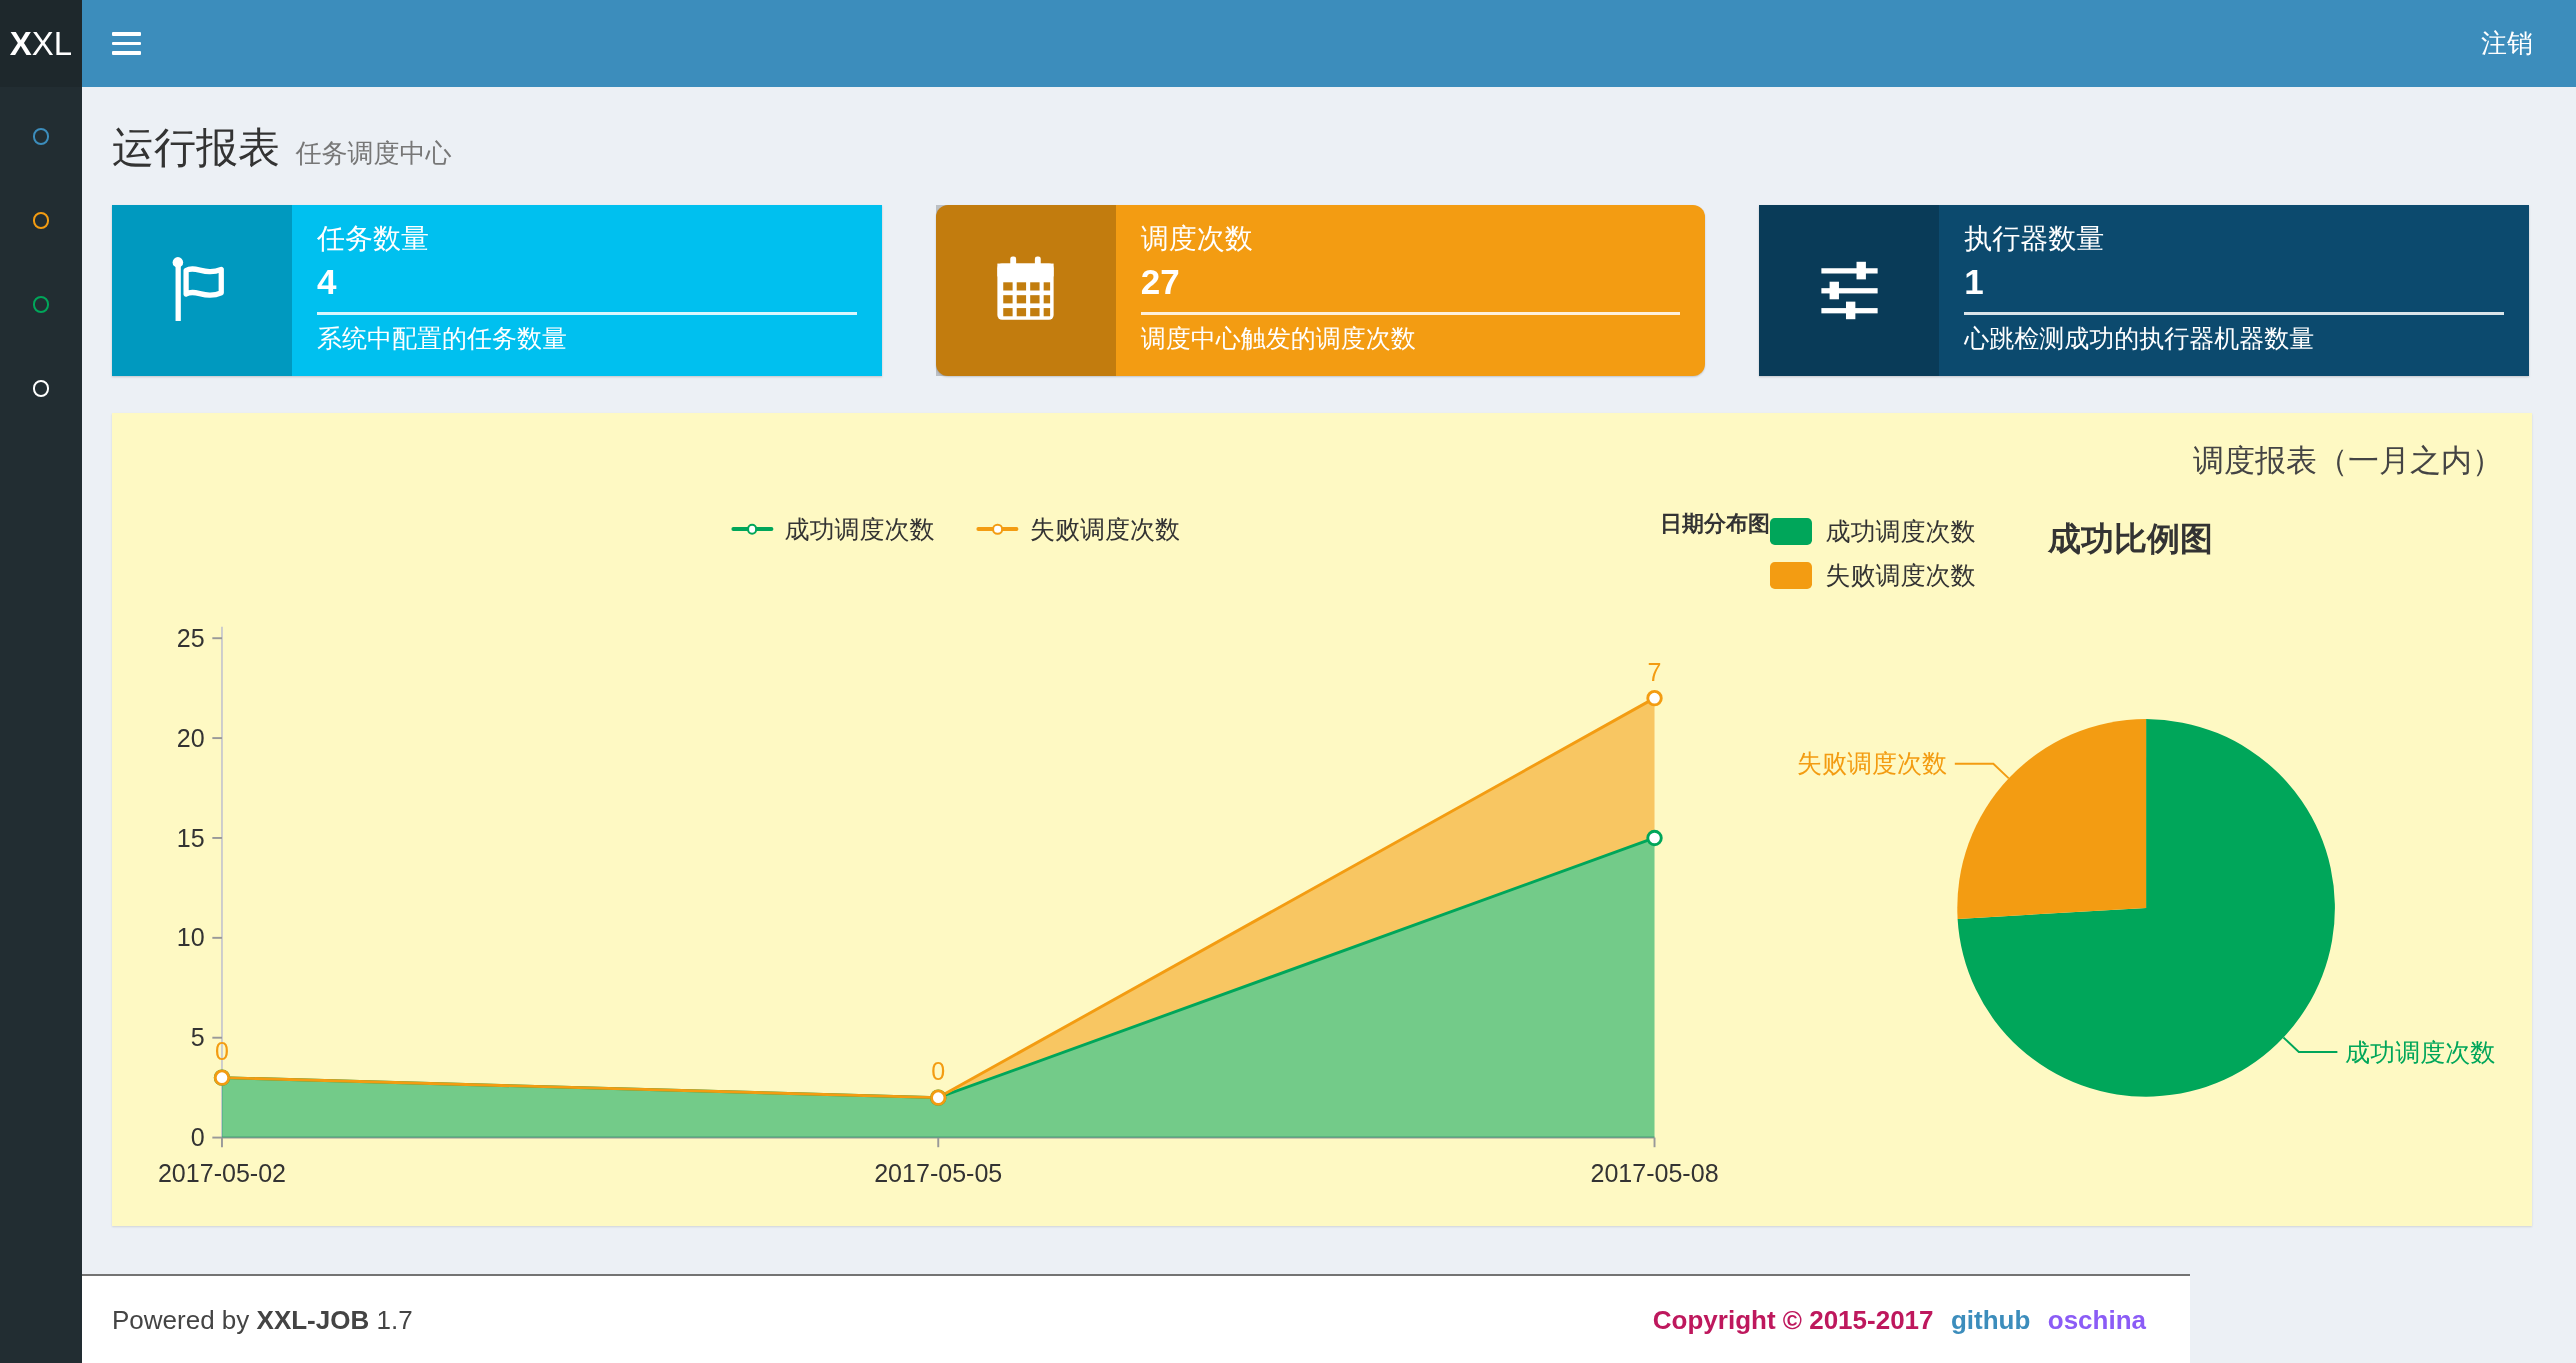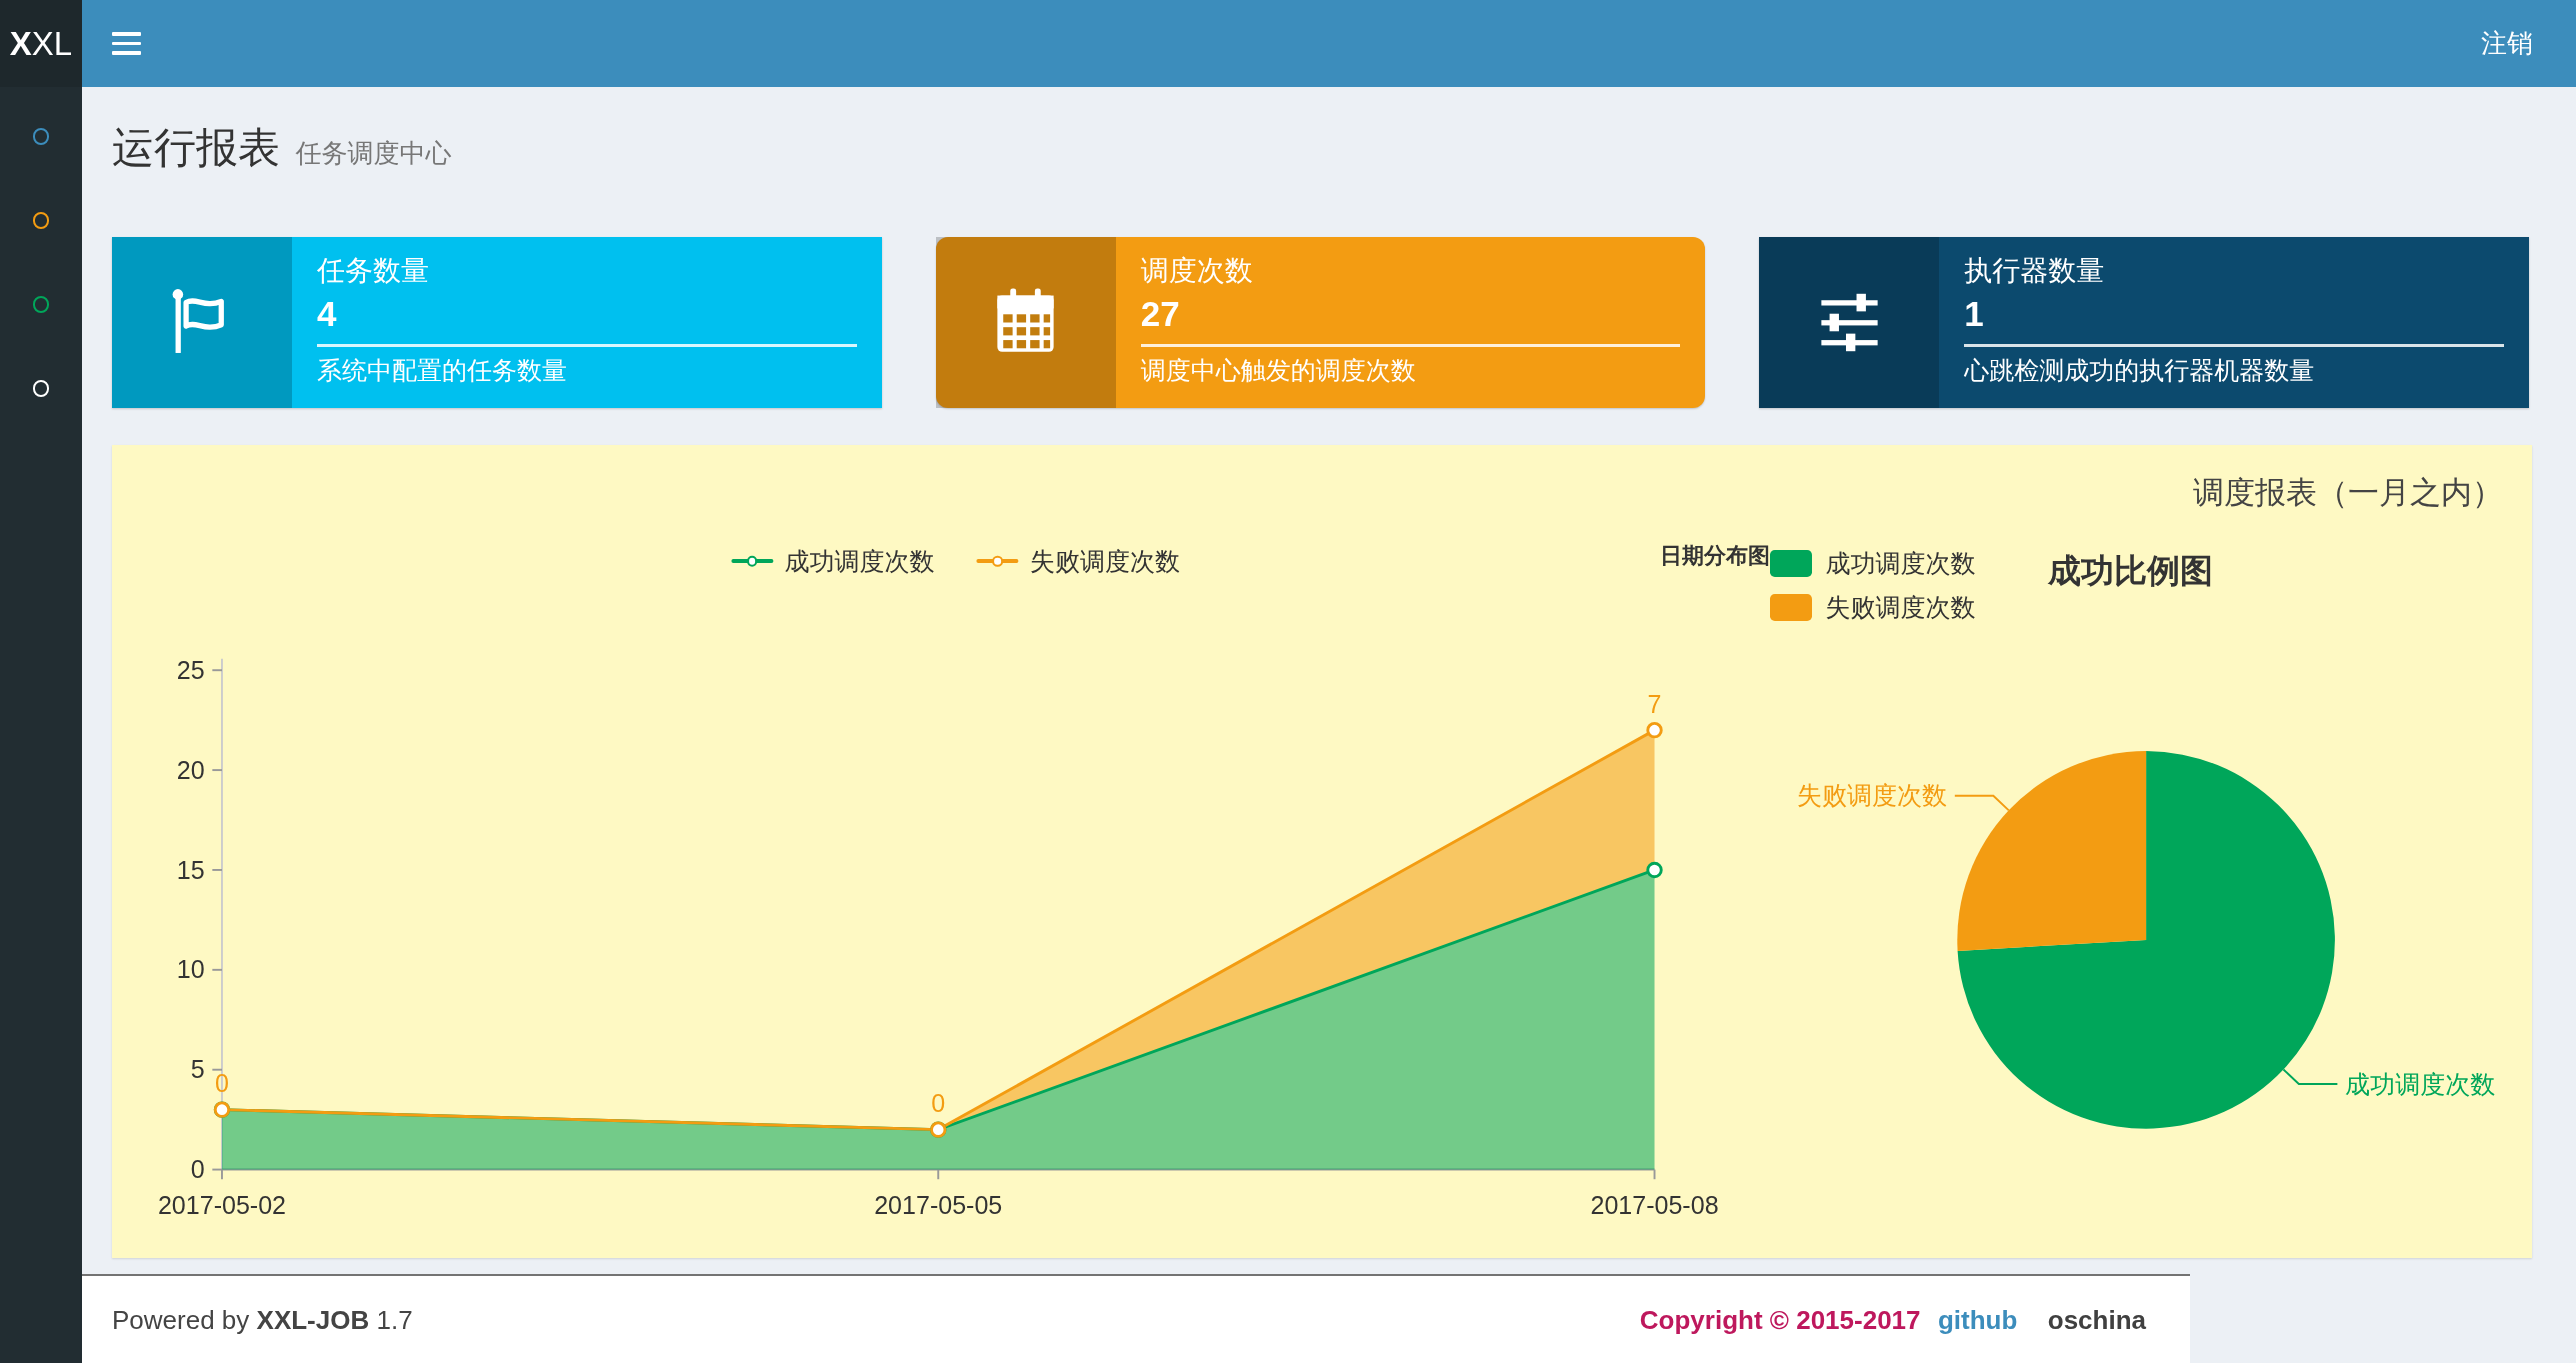--- a/index.html
+++ b/index.html
@@ -27,21 +27,21 @@
   .sidebar { position:absolute; left:0; top:87px; width:82px; height:1276px; background:#222d32; z-index:4; }
   .side-item { height:84px; display:flex; align-items:center; justify-content:center; cursor:pointer; }
   .side-item:first-child { margin-top:7.7px; }
   .circle-icon { width:16.4px; height:16.4px; border-radius:50%; border:2.9px solid #fff; background:transparent; }
   
   .content { position:absolute; left:82px; top:87px; width:2494px; }
   .page-header { padding:33px 44px 29px 30px; }
   .page-header h1 { font-size:42px; font-weight:normal; color:#333; display:flex; align-items:baseline; gap:15.4px; }
   .page-header .subtitle { font-size:26px; color:#777; font-weight:normal; }
   
-  .info-row { display:flex; gap:54px; padding:0 47px 0 30px;margin-top:32px; }
+  .info-row { display:flex; gap:54px; padding:0 47px 0 30px; }
   .info-box { flex:1; height:171px; color:#fff; display:flex; box-shadow:0 1px 1.9px rgba(0,0,0,.18); }
   .info-icon { width:180px; display:flex; align-items:center; justify-content:center; background:rgba(0,0,0,0.2); }
   .info-content { flex:1; padding:15.4px 25px 13.5px 25px; display:flex; flex-direction:column; }
   .info-label { font-size:28px; }
   .info-value { font-size:35px; font-weight:bold; margin-top:3.9px; }
   .info-divider { height:2.9px; background:rgba(255,255,255,0.85); margin:9.6px 0 7.7px 0; }
   .info-desc { font-size:25px; }
   
   .panel { margin:37px 44px 0 30px; background:#fef9c3; box-shadow:0 1px 1.9px rgba(0,0,0,.12); padding:27px 29px 19px 29px;text-align:right; }
   .panel-title { font-size:31px; color:#444; margin-bottom:27px; }
@@ -270,16 +270,16 @@
 
 </div>
 
 <div class="footer">
   <div class="footer-left">
     <span>Powered by</span>&nbsp;<b>XXL-JOB</b>&nbsp;<span>1.7</span>
   </div>
   <div class="footer-right">
     <b>Copyright © 2015-2017</b>
     <a style="color: rgb(60, 141, 188);">github</a>
-    <a style="color: #404040; margin-left: 13px;">oschina</a>
+    <a style="color: #8b5cf6;">oschina</a>
   </div>
 </div>
 
 
 </body></html>

